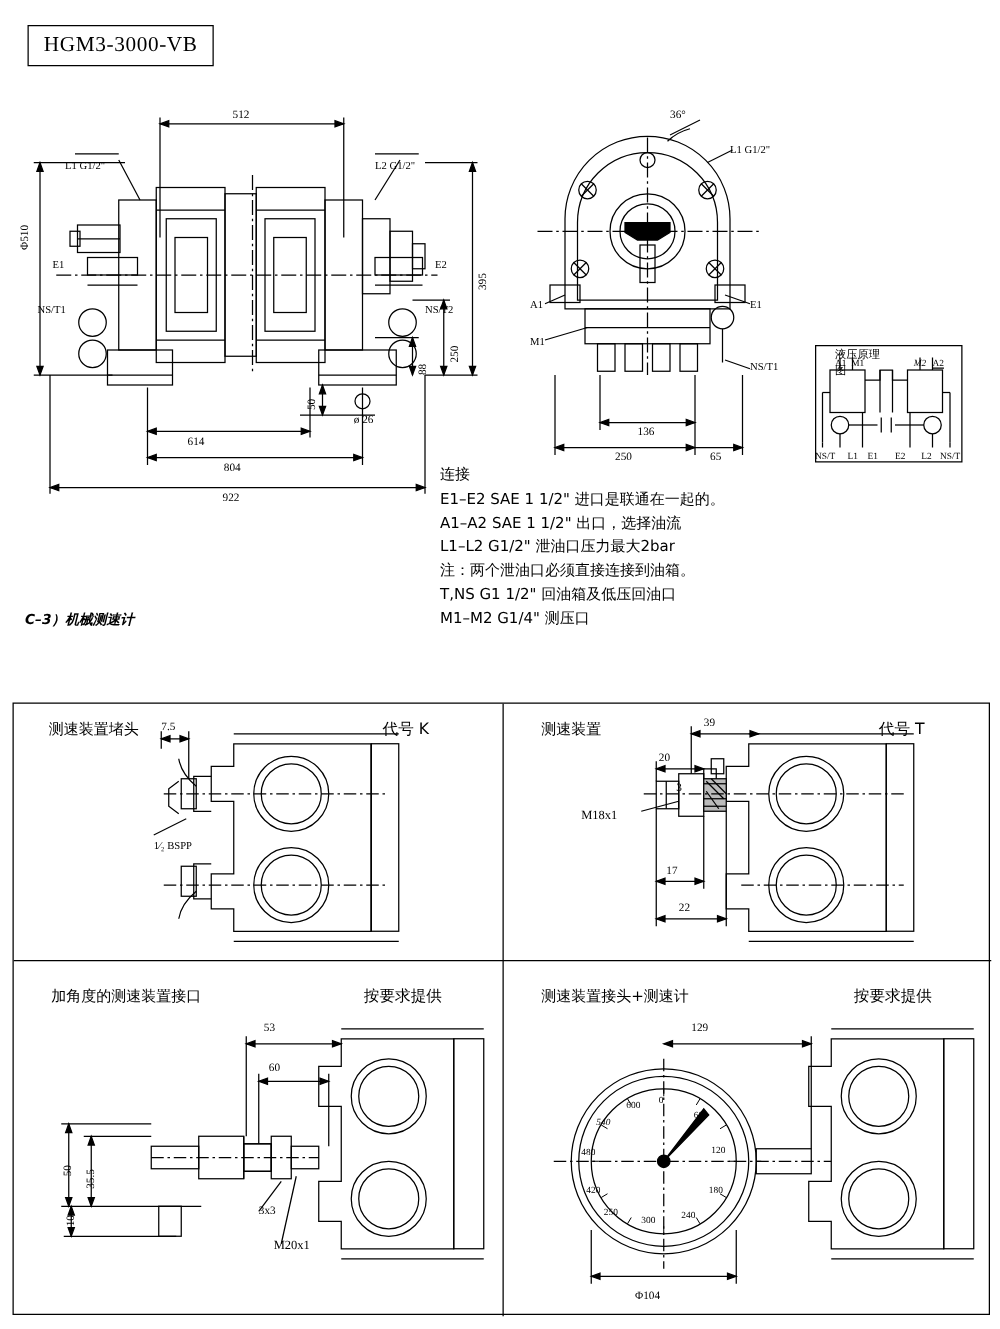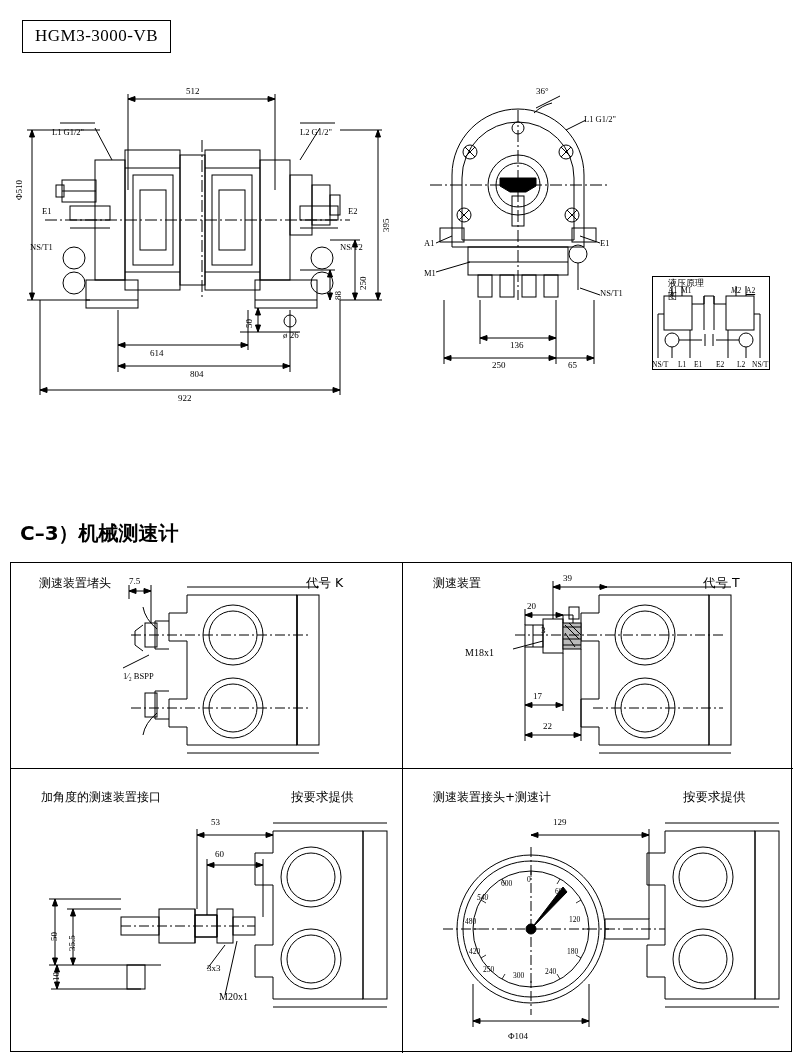--- a/index.html
+++ b/index.html
@@ -22,23 +22,24 @@
     font-size:17px;
     font-family:"Liberation Serif", serif;
     letter-spacing:0.5px;
   }
   .lbl { position:absolute; font-size:8.5px; font-family:"Liberation Serif", serif; white-space:nowrap; }
   .lbl-s { position:absolute; font-size:7.5px; font-family:"Liberation Serif", serif; white-space:nowrap; }
   .dim  { position:absolute; font-size:9px; font-family:"Liberation Serif", serif; white-space:nowrap; }
 
   
   .sec-head {
-    position:absolute; left:20px; top:520px;
-    font-size:20px; font-weight:bold;
+    position:absolute; left:20px; top:488px;
+    font-size:11px; font-weight:bold;
     font-family:"DejaVu Sans", sans-serif;
+    font-style:italic;
   }
 
   
   .grid { position:absolute; left:10px; top:562px; width:782px; height:490px; border:1px solid #000; }
   .grid .cellline-v { position:absolute; left:391px; top:0; width:1px; height:490px; background:#000; }
   .grid .cellline-h { position:absolute; left:0; top:205px; width:782px; height:1px; background:#000; }
   .cell { position:absolute; overflow:hidden; }
   .c-tl { left:0; top:0; width:391px; height:205px; }
   .c-tr { left:392px; top:0; width:390px; height:205px; }
   .c-bl { left:0; top:206px; width:391px; height:284px; }
@@ -228,21 +229,21 @@
       <line x1="436" y1="243" x2="452" y2="236"></line>
       <line x1="436" y1="272" x2="470" y2="262"></line>
       <line x1="600" y1="243" x2="580" y2="236"></line>
       <line x1="600" y1="295" x2="580" y2="288"></line>
     </g>
   </svg>
 
   <div class="dim" style="left:186px; top:86px;">512</div>
   <div class="dim" style="left:14px; top:200px; transform:rotate(-90deg); transform-origin:left top;">Φ510</div>
   <div class="dim" style="left:150px; top:348px;">614</div>
-  <div class="dim" style="left:190px; top:369px;">804</div>
+  <div class="dim" style="left:179px; top:369px;">804</div>
   <div class="dim" style="left:178px; top:393px;">922</div>
   <div class="dim" style="left:381px; top:232px; transform:rotate(-90deg); transform-origin:left top;">395</div>
   <div class="dim" style="left:358px; top:290px; transform:rotate(-90deg); transform-origin:left top;">250</div>
   <div class="dim" style="left:333px; top:300px; transform:rotate(-90deg); transform-origin:left top;">88</div>
   <div class="dim" style="left:244px; top:328px; transform:rotate(-90deg); transform-origin:left top;">50</div>
   <div class="dim" style="left:283px; top:330px;">ø 26</div>
 
   <div class="lbl" style="left:52px; top:127px;">L1 G1/2"</div>
   <div class="lbl" style="left:300px; top:127px;">L2 G1/2"</div>
   <div class="lbl" style="left:42px; top:206px;">E1</div>
@@ -295,20 +296,29 @@
   <div class="lbl-s" style="left:681px; top:286px;">M1</div>
   <div class="lbl-s" style="left:731px; top:286px;font-style:italic;">M2</div>
   <div class="lbl-s" style="left:746px; top:286px;text-decoration:underline;">A2</div>
   <div class="lbl-s" style="left:652px; top:360px;">NS/T</div>
   <div class="lbl-s" style="left:678px; top:360px;">L1</div>
   <div class="lbl-s" style="left:694px; top:360px;">E1</div>
   <div class="lbl-s" style="left:716px; top:360px;">E2</div>
   <div class="lbl-s" style="left:737px; top:360px;">L2</div>
   <div class="lbl-s" style="left:752px; top:360px;">NS/T</div>
 
+  <div class="conn">
+    <div class="hd">连接</div>
+    <div>E1–E2 SAE 1 1/2" 进口是联通在一起的。</div>
+    <div>A1–A2 SAE 1 1/2" 出口，选择油流</div>
+    <div>L1–L2 G1/2" 泄油口压力最大2bar</div>
+    <div>注：两个泄油口必须直接连接到油箱。</div>
+    <div>T,NS G1 1/2"  回油箱及低压回油口</div>
+    <div>M1–M2 G1/4"   测压口</div>
+  </div>
 
   <div class="sec-head">C–3）机械测速计</div>
 
   <div class="grid">
     <div class="cellline-v"></div>
     <div class="cellline-h"></div>
 
     <div class="cell c-tl">
       <div class="cell-title" style="left:12px; top:12px;">测速装置堵头</div>
       <div class="cell-code" style="left:295px; top:12px;">代号 K</div>

